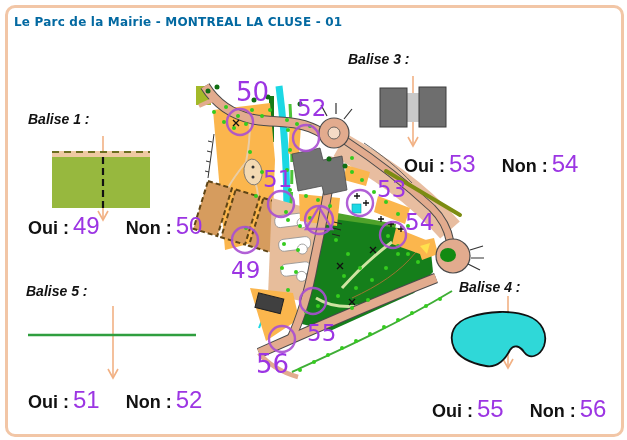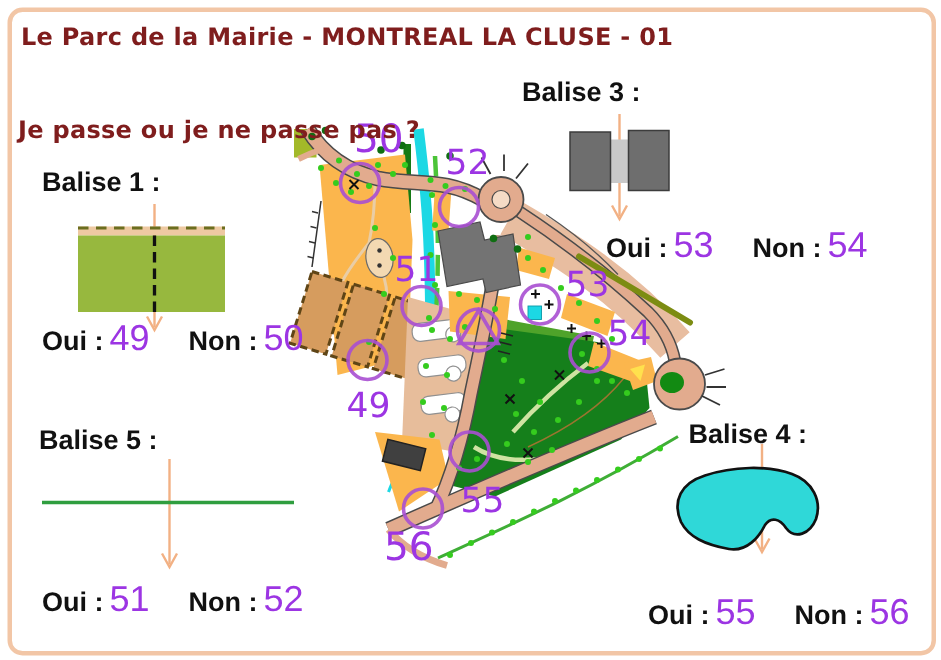--- a/index.html
+++ b/index.html
@@ -1,22 +1,22 @@
 <!DOCTYPE html>
 <html><head>
 <meta charset="utf-8">
 <style>
   html,body{margin:0;padding:0;background:#fff;}
   .page{position:relative;width:627px;height:440px;background:#fff;overflow:hidden;
         font-family:"Liberation Sans",sans-serif;}
   .frame{position:absolute;left:5px;top:5px;width:613px;height:426px;
          border:3px solid #f2c6a6;border-radius:10px;pointer-events:none;}
   .abs{position:absolute;}
-  .blue{color:#7f1d1d;font-family:"DejaVu Sans",sans-serif;font-weight:bold;font-size:16px;letter-spacing:.2px;}
-  .btitle{color:#111;font-weight:bold;font-size:18px;}
+  .blue{color:#0369a1;font-family:"DejaVu Sans",sans-serif;font-weight:bold;font-size:12px;letter-spacing:.2px;}
+  .btitle{color:#111;font-weight:bold;font-size:14px;font-style:italic;}
   .answers{display:flex;align-items:baseline;}
   .alabel{color:#111;font-weight:bold;font-size:18px;}
   .aval{color:#9c35e3;font-size:24px;margin-left:4px;}
   .gap{display:inline-block;width:26px;}
   svg{display:block;}
   svg text{font-family:"DejaVu Sans",sans-serif;}
   .plbl{fill:#9c35e3;}
   .gd{fill:#35cc1e;}
   .td{fill:#0f6e12;}
   .oc{fill:none;stroke:#a84fd2;stroke-width:2.4;opacity:.9;}
@@ -244,21 +244,20 @@
       <text class="plbl" x="263" y="187" font-size="23">51</text>
       <text class="plbl" x="377" y="197" font-size="23">53</text>
       <text class="plbl" x="405" y="230" font-size="23">54</text>
       <text class="plbl" x="231" y="278" font-size="23">49</text>
       <text class="plbl" x="307" y="341" font-size="23">55</text>
       <text class="plbl" x="256" y="373" font-size="26">56</text>
     </g>
   </svg>
 
   <div class="abs blue" style="left:14px;top:15px;">Le Parc de la Mairie - MONTREAL LA CLUSE - 01</div>
-  <div class="abs blue" style="left:12px;top:77px;">Je passe ou je ne passe pas ?</div>
 
   <div class="abs btitle" style="left:28px;top:111px;">Balise 1 :</div>
   <svg class="abs" style="left:30px;top:130px;" width="140" height="96" viewBox="0 0 140 96">
     <line x1="73" y1="6" x2="73" y2="88" stroke="#f2b184" stroke-width="1.6"></line>
     <path d="M68,81 L73,90 L78,81" fill="none" stroke="#f2b184" stroke-width="1.6"></path>
     <rect x="22" y="21" width="98" height="6" fill="#eec9a2"></rect>
     <line x1="22" y1="22" x2="120" y2="22" stroke="#6b6e1f" stroke-width="2" stroke-dasharray="7 5"></line>
     <rect x="22" y="27" width="98" height="51" fill="#97b83e"></rect>
     <line x1="73" y1="27" x2="73" y2="78" stroke="#111" stroke-width="2.2" stroke-dasharray="7 4"></line>
   </svg>

